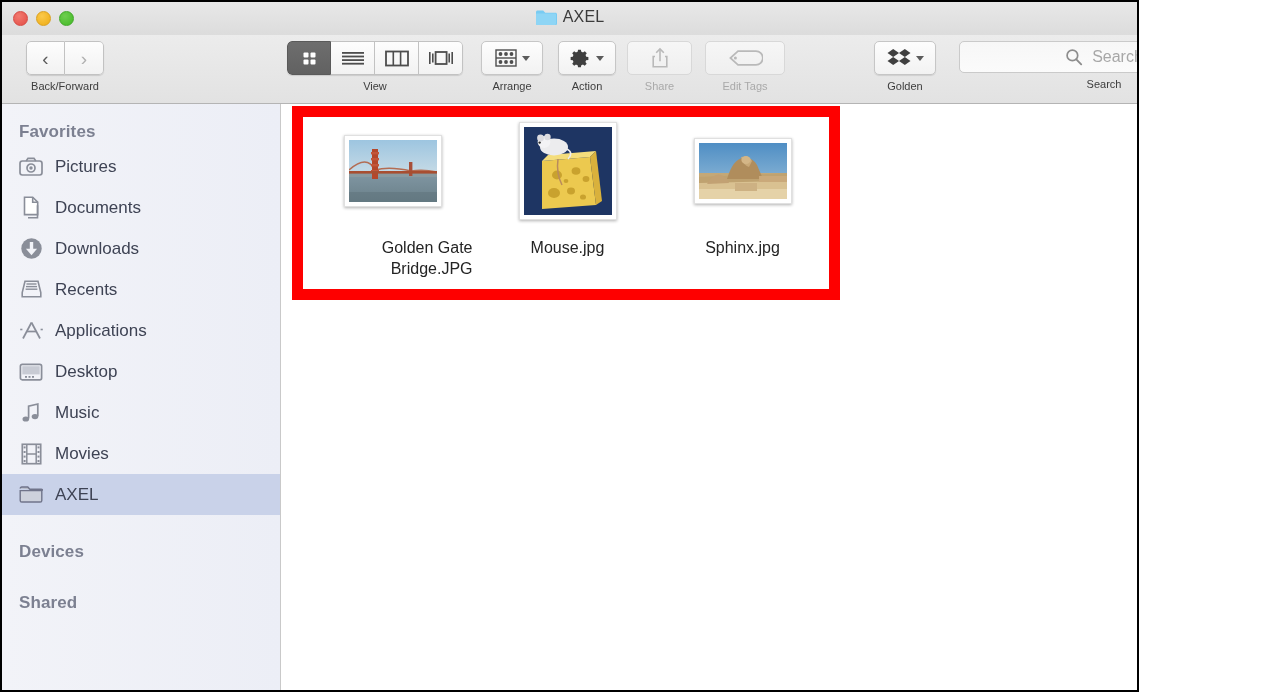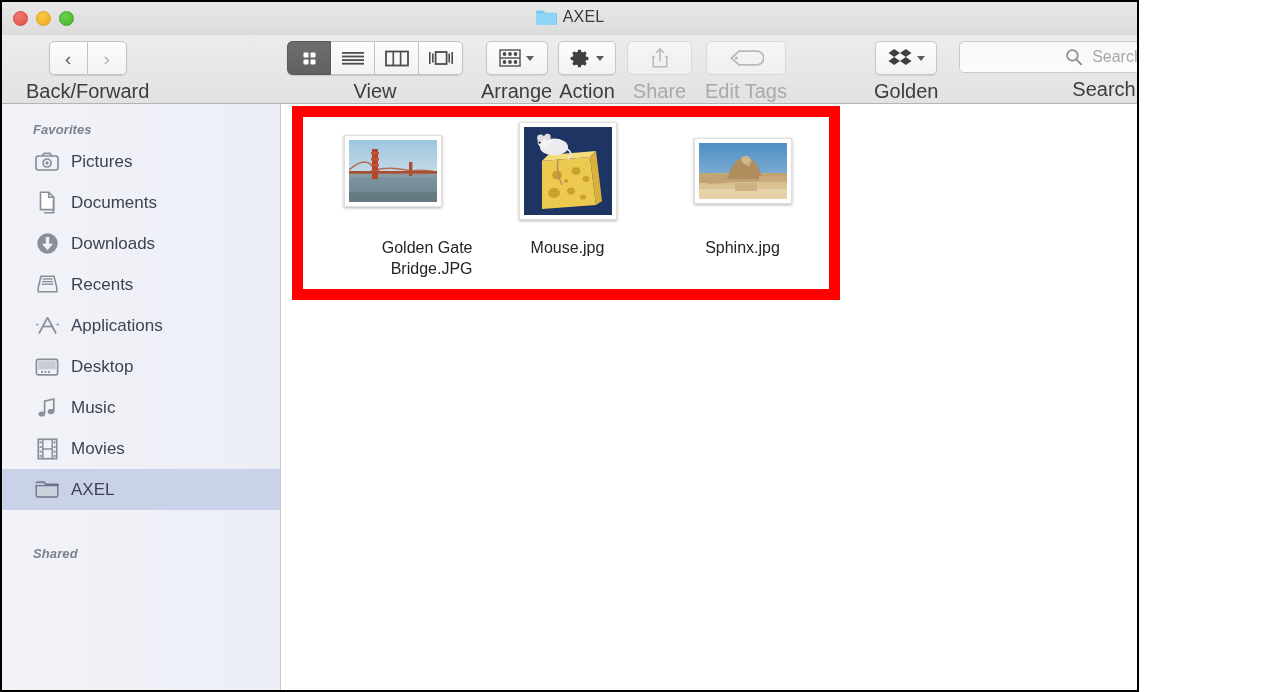--- a/index.html
+++ b/index.html
@@ -75,21 +75,21 @@
     border-bottom: 1px solid #b4b4b4;
     box-sizing: border-box;
   }
 
   .tool-group {
     position: absolute;
     top: 6px;
     text-align: center;
   }
   .tool-caption {
-    font-size: 20px;
+    font-size: 11px;
     color: #3d3d3d;
     margin-top: 5px;
     white-space: nowrap;
   }
   .tool-caption.dim { color: #a9a9a9; }
 
   
   #nav-group { left: 24px; }
   .segmented {
     display: inline-flex;
@@ -175,32 +175,31 @@
     position: absolute;
     left: 0; top: 102px;
     width: 279px;
     bottom: 0;
     background: linear-gradient(to right, #f2f3f8 0%, #eceef6 100%);
     border-right: 1px solid #c9c9c9;
     box-sizing: border-box;
     overflow: hidden;
   }
   .sb-header {
-    font-size: 13px;
+    font-size: 17px;
     color: #7c8091;
     font-weight: bold;
-    padding: 18px 0 4px 31px;
+    padding: 18px 0 4px 17px;
     letter-spacing: .1px;
-    font-style: italic;
   }
   .sb-item {
     height: 41px;
     display: flex;
     align-items: center;
-    padding-left: 32px;
+    padding-left: 16px;
     box-sizing: border-box;
   }
   .sb-item.selected {
     background: #c9d2e9;
   }
   .sb-ico {
     width: 26px;
     height: 24px;
     margin-right: 11px;
     flex: 0 0 26px;
@@ -547,20 +546,21 @@
         <svg width="24" height="19" viewBox="0 0 24 19">
           <path d="M1.2 3.6c0-.9.7-1.6 1.6-1.6h6l2 2.2h11.4c.9 0 1.6.7 1.6 1.6" fill="#b8bcc8" stroke="#70748a" stroke-width="1.4"></path>
           <path d="M1.2 5.6h21.6v9.8c0 .9-.7 1.6-1.6 1.6H2.8c-.9 0-1.6-.7-1.6-1.6z" fill="#cdd1dc" stroke="#70748a" stroke-width="1.4"></path>
         </svg>
       </span>
       <span class="sb-label" style="font-weight:500">AXEL</span>
     </div>
 
     <div class="sb-gap"></div>
 
+    <div class="sb-header">Devices</div>
     <div class="sb-gap"></div>
     <div class="sb-header">Shared</div>
     <div class="sb-gap"></div>
   </div>
 
   <div class="content">
     <div class="icon-grid">
 
       <div class="file-item">
         <div class="thumb-wrap">

